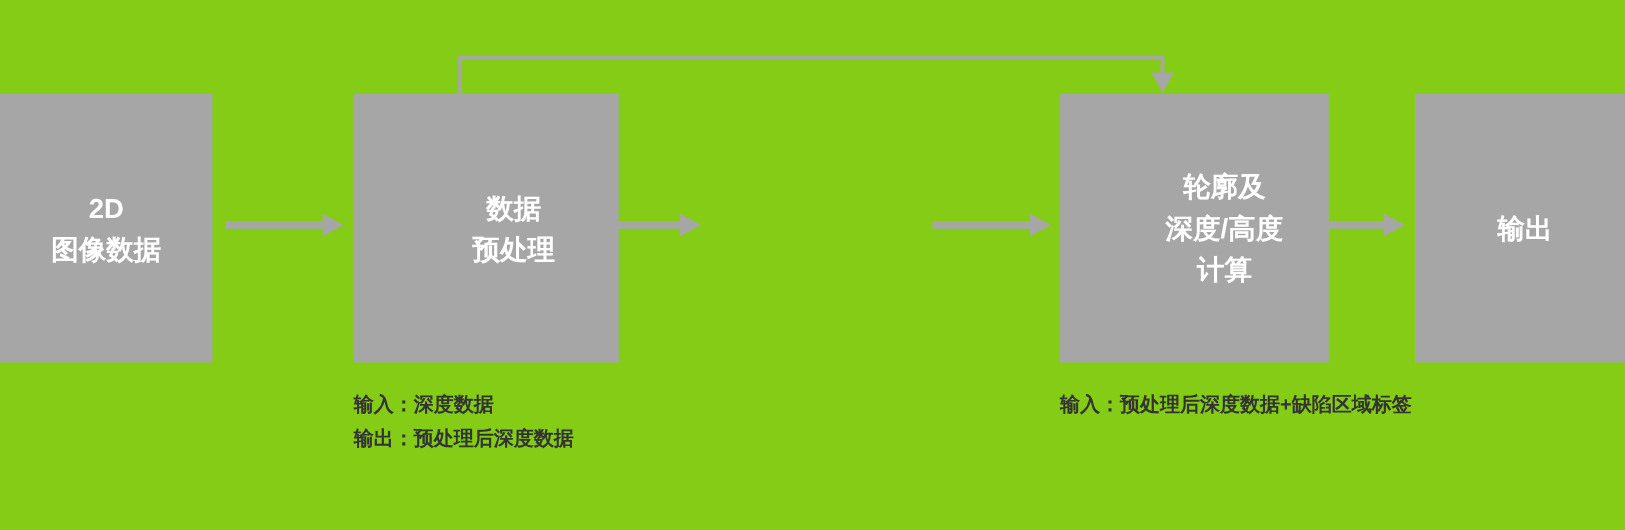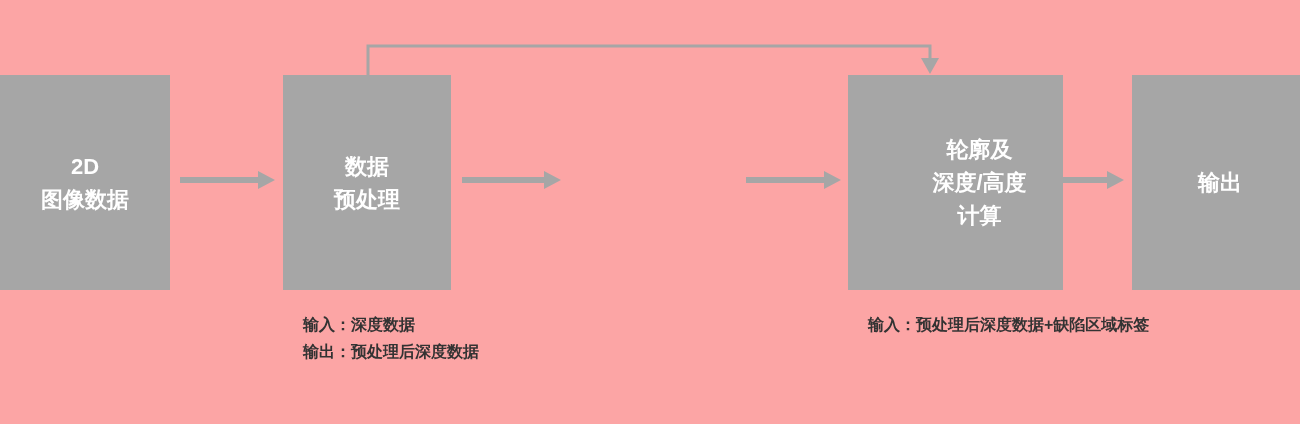--- a/index.html
+++ b/index.html
@@ -2,41 +2,41 @@
 <html style="--box-color: #a6a6a6; --arrow-color: #a6a6a6; --box-text-color: #ffffff; --note-color: #333333;"><head>
 <meta charset="utf-8">
 <style>
   html, body { margin: 0; padding: 0; background: #ffffff; }
   body { font-family: "Liberation Sans", "DejaVu Sans", sans-serif; }
 
   .canvas {
     position: relative;
     width: 1300px;
     height: 424px;
-    background: #fca5a5;
+    background: #84cc16;
     overflow: hidden;
   }
 
   .box {
     position: absolute;
     top: 75px;
     height: 215px;
     background: var(--box-color, #a6a6a6);
     color: var(--box-text-color, #ffffff);
     display: flex;
     align-items: center;
     justify-content: center;
     text-align: center;
     font-weight: bold;
     font-size: 22px;
     line-height: 1.5;
     white-space: pre-line;
   }
   .box1 { left: 0px;    width: 170px; }
-  .box2 { left: 283px;  width: 168px; }
+  .box2 { left: 283px;  width: 168px; padding-left: 44px; }
   .box3 { left: 568px;  width: 167px; }
   .box4 { left: 848px;  width: 167px; padding-left: 48px; }
   .box5 { left: 1132px; width: 176px; }
 
   .arrow {
     position: absolute;
     top: 177px;
     height: 6px;
     background: var(--arrow-color, #a6a6a6);
   }
@@ -73,21 +73,20 @@
   }
 
   .note {
     position: absolute;
     top: 311px;
     font-size: 16px;
     font-weight: bold;
     color: var(--note-color, #333333);
     line-height: 1.7;
     white-space: nowrap;
-    margin-left: 20px;
   }
   .note1 { left: 283px; }
   .note2 { left: 568px; }
   .note3 { left: 848px; }
 </style>
 </head>
 <body style="background: rgb(255, 255, 255);">
 
 <div class="canvas">
 

